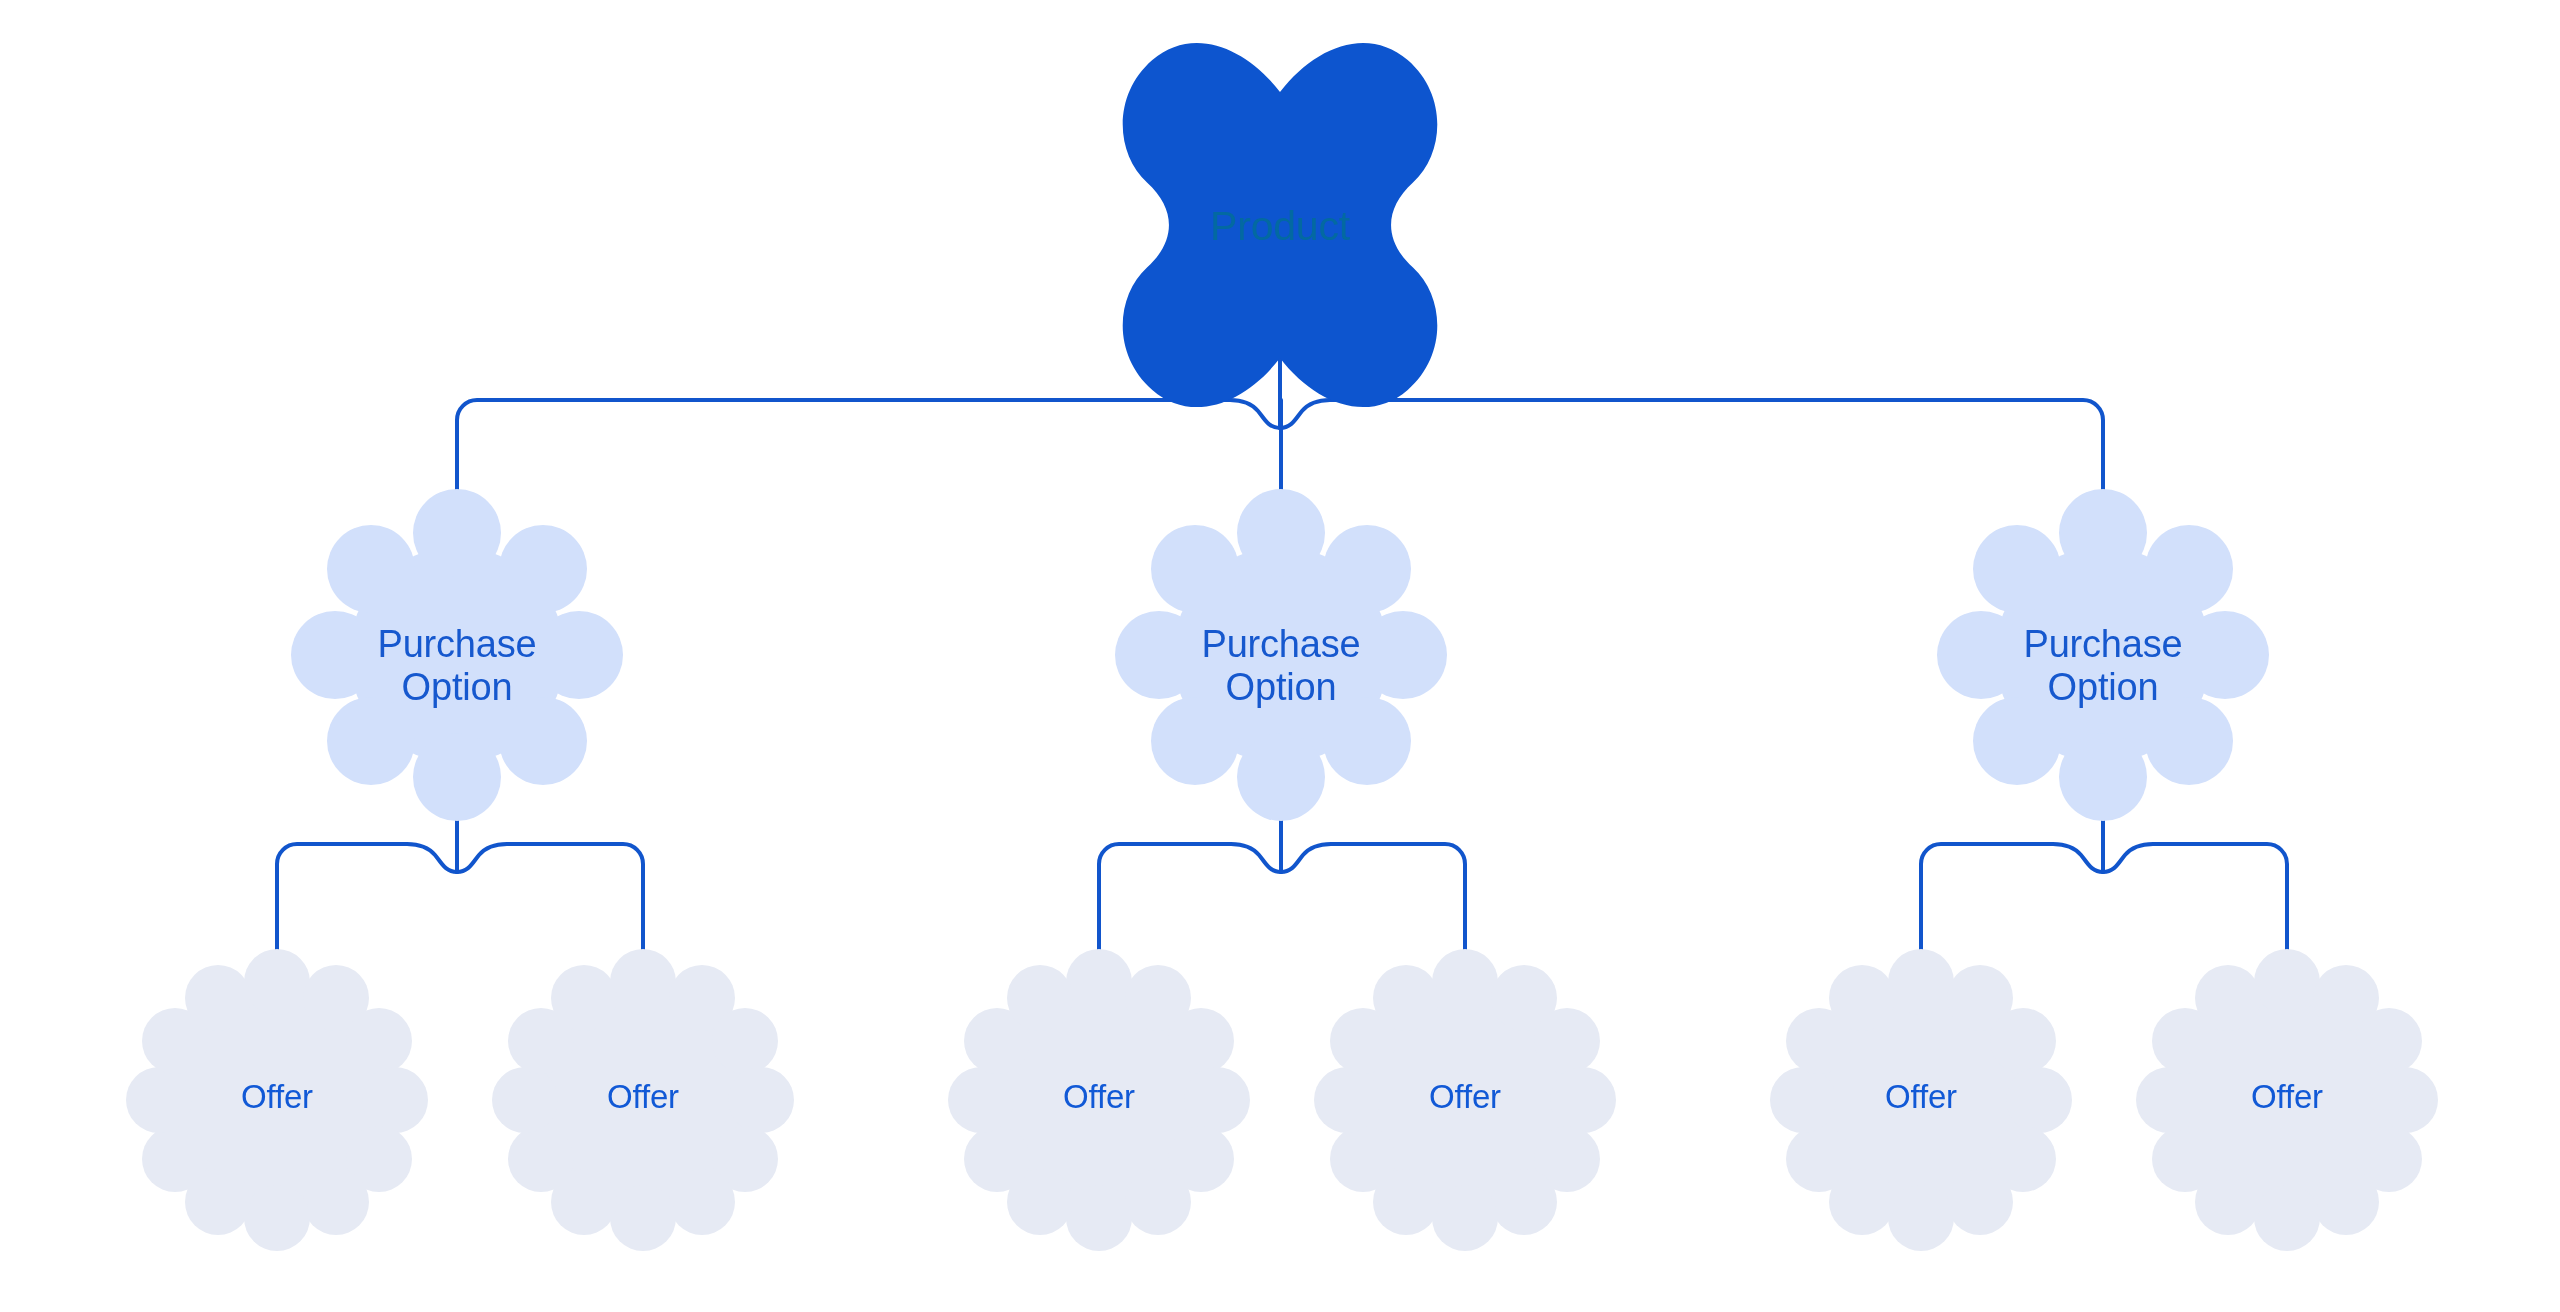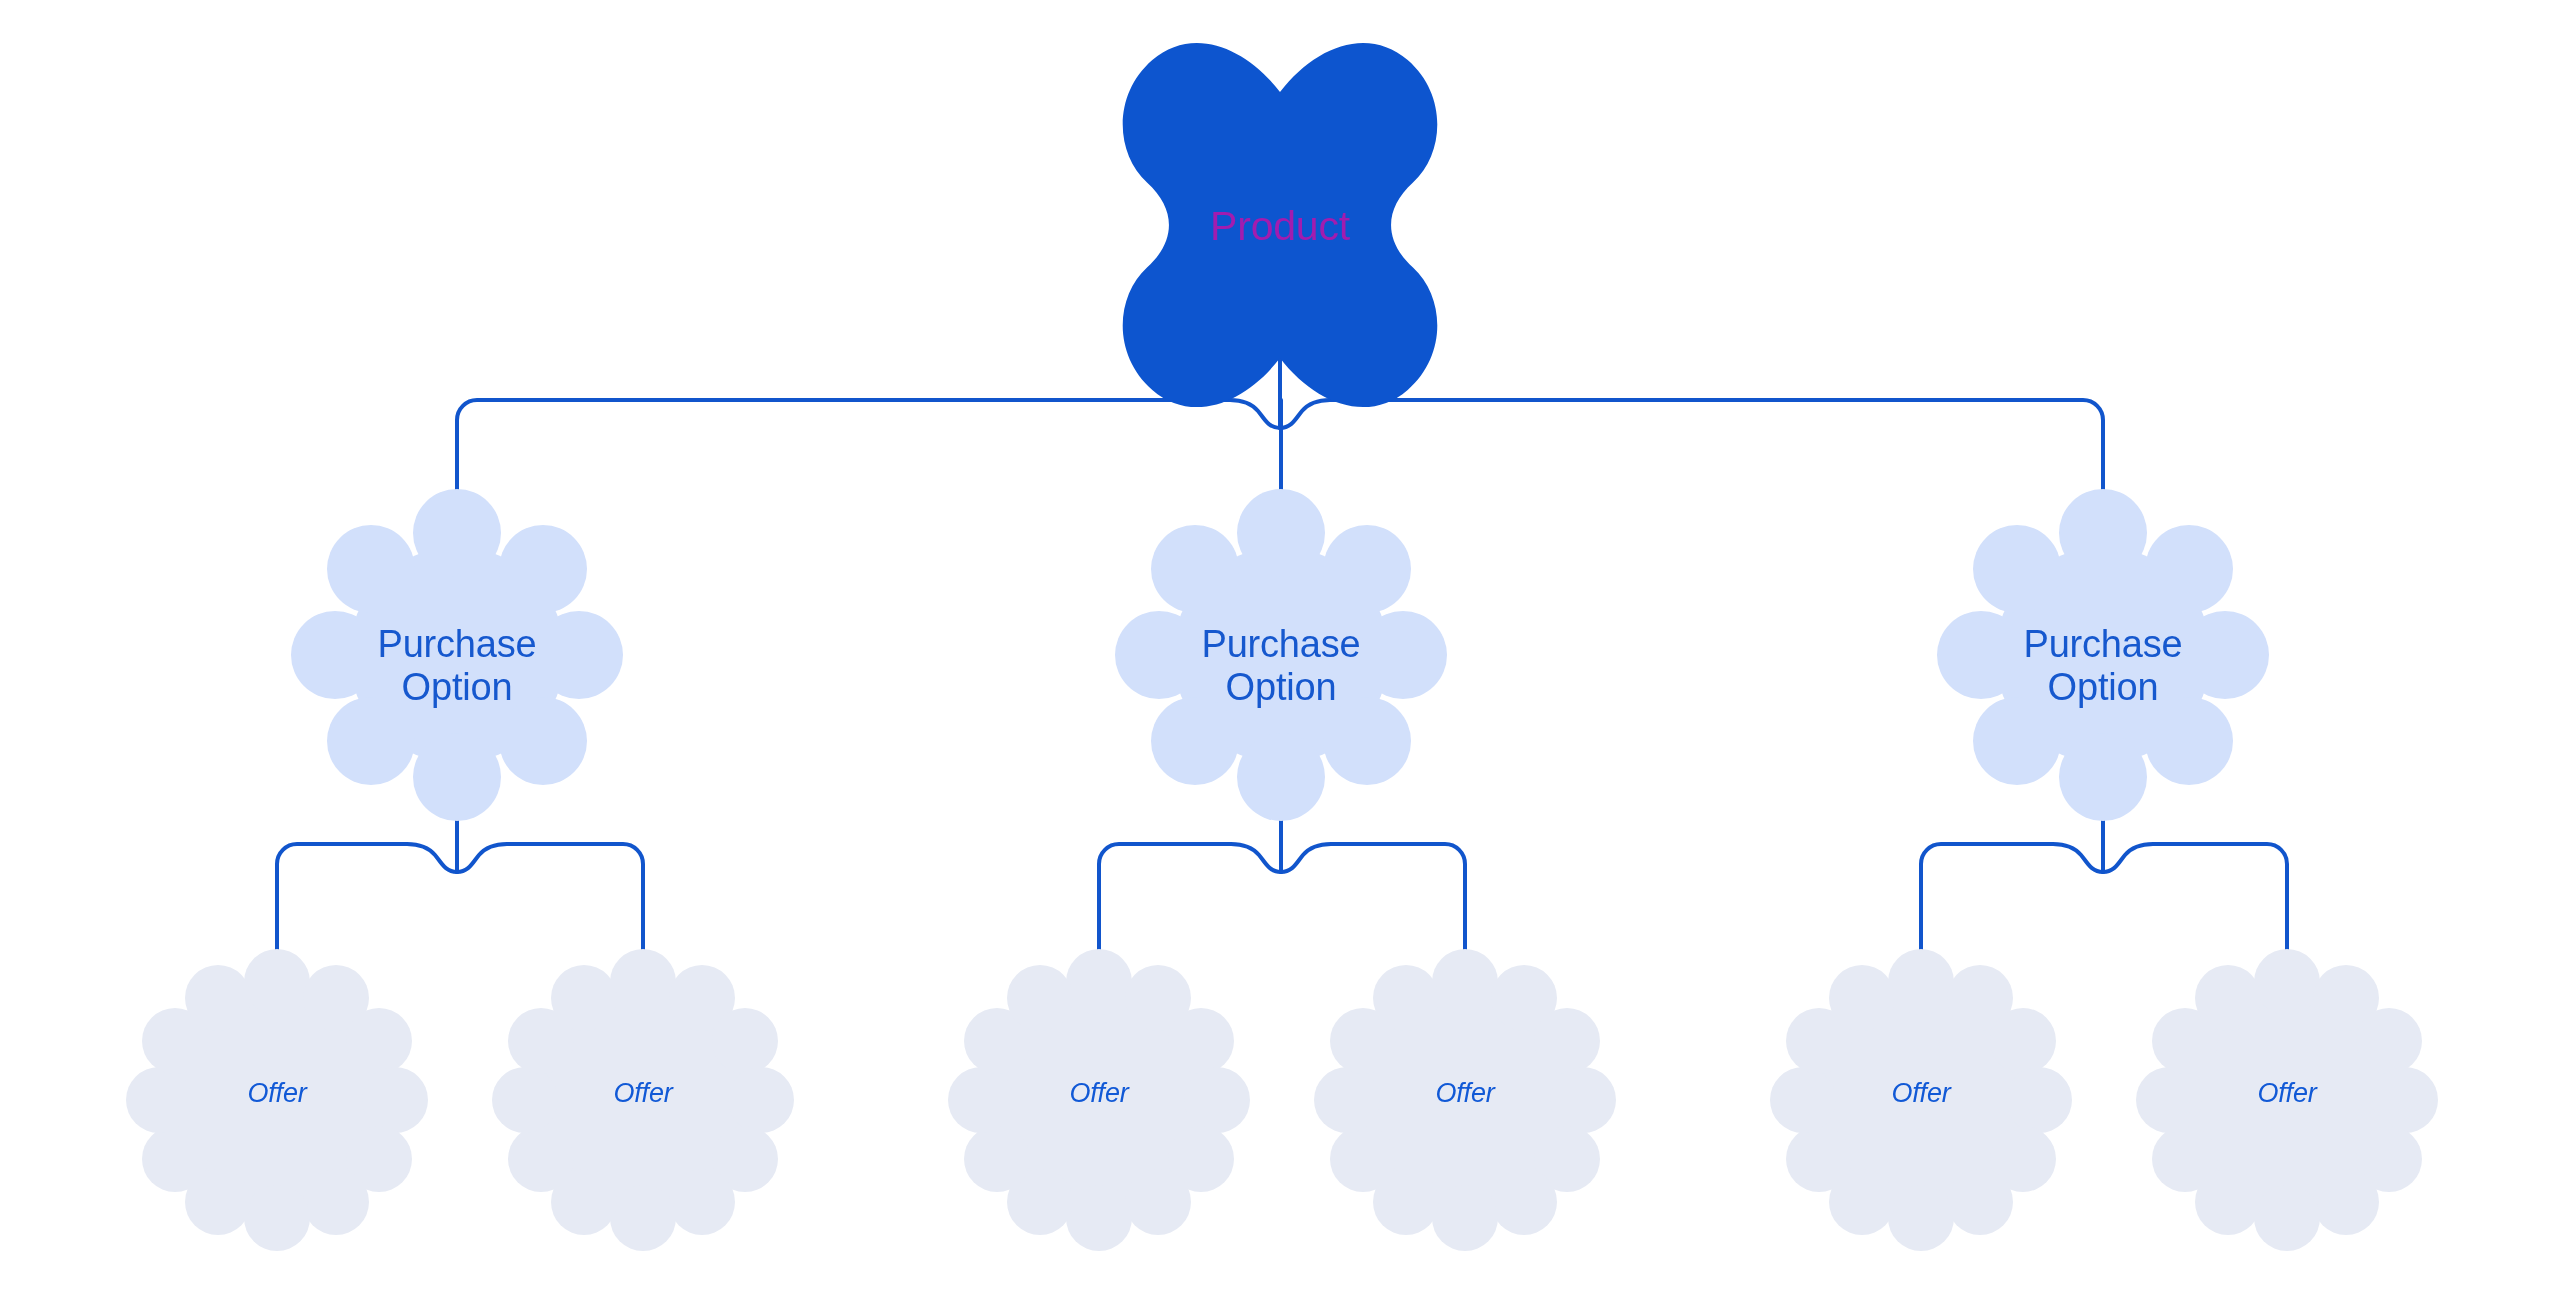--- a/index.html
+++ b/index.html
@@ -32,31 +32,30 @@
   .node-label {
     position: absolute;
     text-align: center;
     line-height: 1.14;
     white-space: pre-line;
     pointer-events: none;
     letter-spacing: -0.2px;
   }
   .label-product {
     font-size: 41px;
-    color: #a21caf;
+    color: #0369a1;
   }
   .label-option {
     font-size: 38px;
     color: #1658CE;
     margin-top: 15px;
   }
   .label-offer {
-    font-size: 27px;
+    font-size: 33px;
     color: #1159D6;
-    font-style: italic;
   }
 </style>
 </head>
 <body>
 
 <div id="diagram-root">
 
   <svg id="diagram-svg" viewBox="0 0 2560 1312" xmlns="http://www.w3.org/2000/svg">
 
     <defs>

